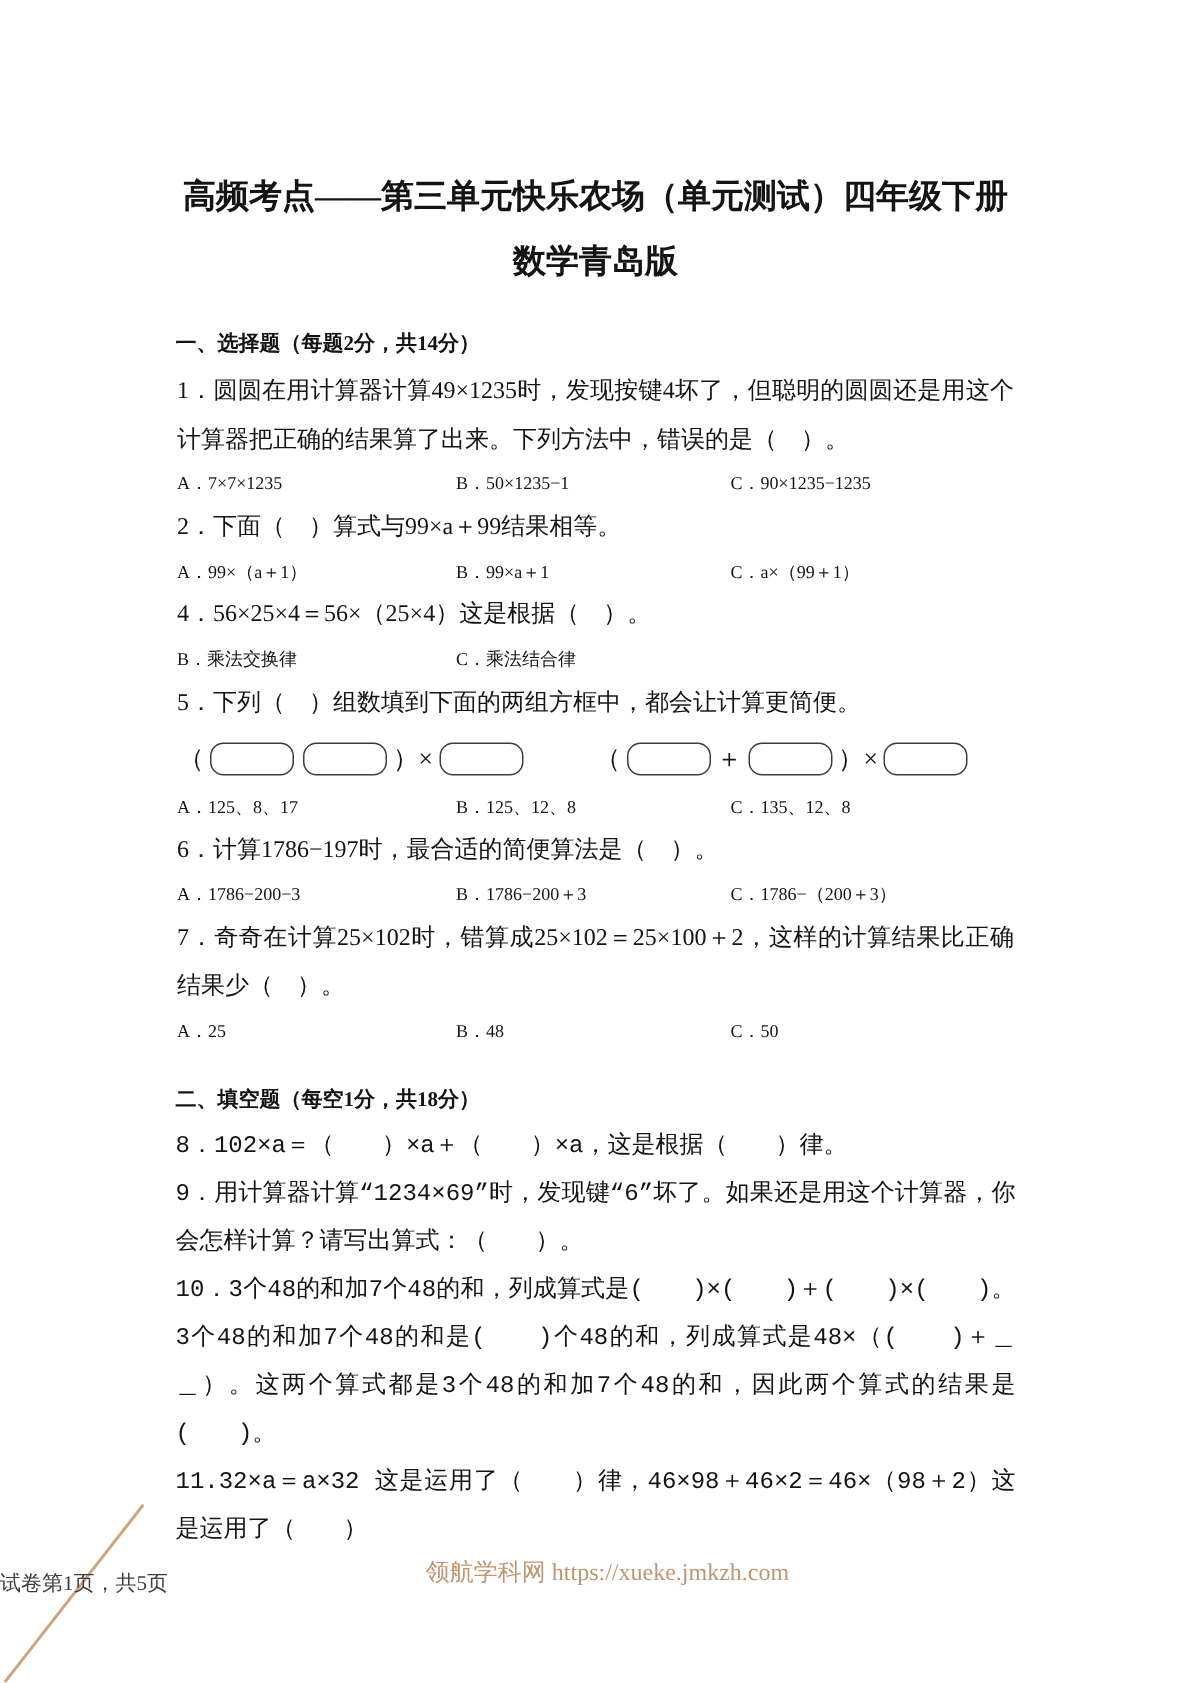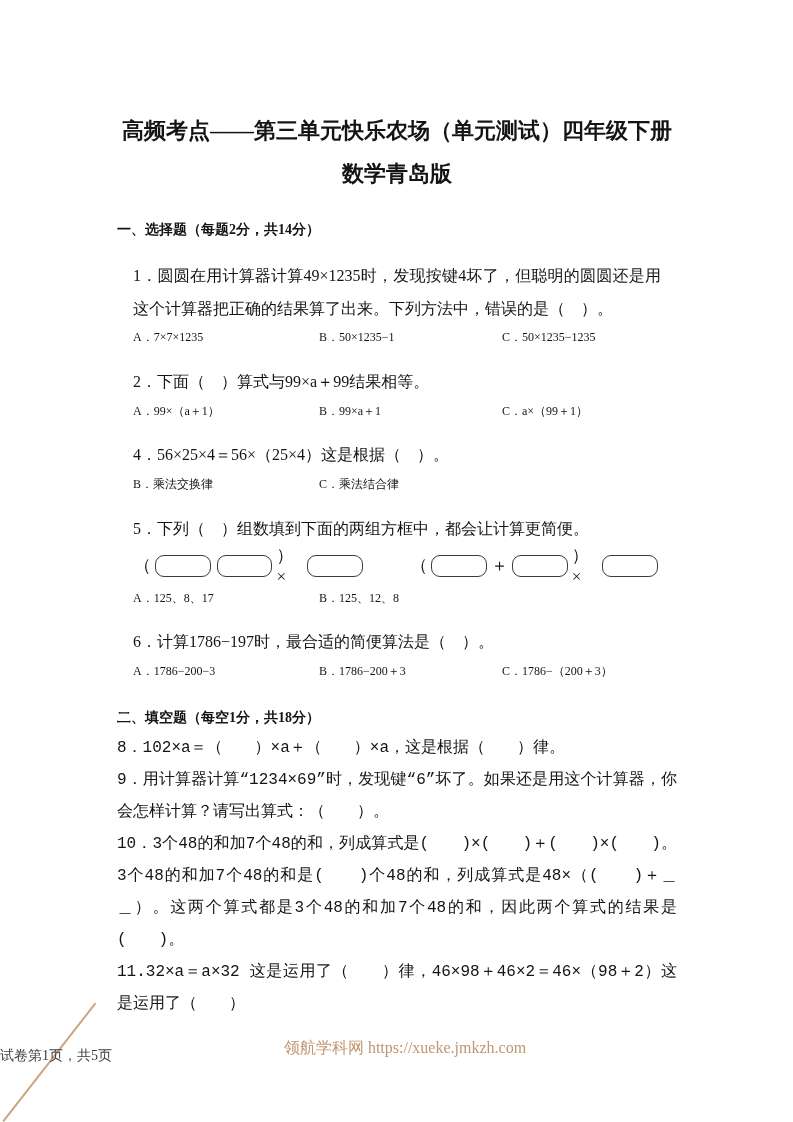--- a/index.html
+++ b/index.html
@@ -22,21 +22,21 @@
   .opt { white-space:nowrap; }
   .boxes-row { display:flex; align-items:center; height:40px; font-size:17px; }
   .fill-box {
     display:inline-block; width:56px; height:22px;
     border:1px solid #3c3c3c; border-radius:9px;
     margin:0 3px; background:#fff;
   }
   .frame-char { margin:0 1px; }
   .group-gap { display:inline-block; width:44px; }
   .fill-item { font-size:16px; line-height:2.0; text-align:justify;font-family:Liberation Mono, monospace; }
-  .q-block { margin:16px; }
+  .q-block { margin:1px; }
   .footer-watermark {
     position:absolute; left:0; right:0; bottom:63px;
     text-align:center; color:#bf9671; font-size:16px; z-index:1;padding-left:17px;
   }
   .page-label {
     position:absolute; left:0; right:0; bottom:57px;
     text-align:left; color:#3d3d3d; font-size:14px; z-index:2;
   }
   .corner-line {
     position:absolute; left:4px; bottom:0; width:150px; height:2px;
@@ -50,21 +50,21 @@
 
   <div class="doc-title">高频考点——第三单元快乐农场（单元测试）四年级下册数学青岛版</div>
 
   <div class="sec-header">一、选择题（每题2分，共14分）</div>
 
   <div class="q-block">
     <p class="stem">1．圆圆在用计算器计算49×1235时，发现按键4坏了，但聪明的圆圆还是用这个计算器把正确的结果算了出来。下列方法中，错误的是（　）。</p>
     <div class="options">
       <span class="opt">A．7×7×1235</span>
       <span class="opt">B．50×1235−1</span>
-      <span class="opt">C．50×1235−1235</span>
+      <span class="opt">C．90×1235−1235</span>
     </div>
   </div>
 
   <div class="q-block">
     <p class="stem">2．下面（　）算式与99×a＋99结果相等。</p>
     <div class="options">
       <span class="opt">A．99×（a＋1）</span>
       <span class="opt">B．99×a＋1</span>
       <span class="opt">C．a×（99＋1）</span>
     </div>
@@ -91,32 +91,41 @@
       <span class="frame-char">（</span>
       <span class="fill-box"></span>
       <span class="frame-char">＋</span>
       <span class="fill-box"></span>
       <span class="frame-char">）×</span>
       <span class="fill-box"></span>
     </div>
     <div class="options">
       <span class="opt">A．125、8、17</span>
       <span class="opt">B．125、12、8</span>
+      <span class="opt">C．135、12、8</span>
     </div>
   </div>
 
   <div class="q-block">
     <p class="stem">6．计算1786−197时，最合适的简便算法是（　）。</p>
     <div class="options">
       <span class="opt">A．1786−200−3</span>
       <span class="opt">B．1786−200＋3</span>
       <span class="opt">C．1786−（200＋3）</span>
     </div>
   </div>
 
+  <div class="q-block">
+    <p class="stem">7．奇奇在计算25×102时，错算成25×102＝25×100＋2，这样的计算结果比正确结果少（　）。</p>
+    <div class="options">
+      <span class="opt">A．25</span>
+      <span class="opt">B．48</span>
+      <span class="opt">C．50</span>
+    </div>
+  </div>
 
   <div class="sec-header">二、填空题（每空1分，共18分）</div>
 
   <p class="fill-item">8．102×a＝（　　）×a＋（　　）×a，这是根据（　　）律。</p>
   <p class="fill-item">9．用计算器计算“1234×69”时，发现键“6”坏了。如果还是用这个计算器，你会怎样计算？请写出算式：（　　）。</p>
   <p class="fill-item">10．3个48的和加7个48的和，列成算式是(　　)×(　　)＋(　　)×(　　)。3个48的和加7个48的和是(　　)个48的和，列成算式是48×（(　　)＋＿＿）。这两个算式都是3个48的和加7个48的和，因此两个算式的结果是(　　)。</p>
   <p class="fill-item">11.32×a＝a×32 这是运用了（　　）律，46×98＋46×2＝46×（98＋2）这是运用了（　　）</p>
 
 </div>
 

